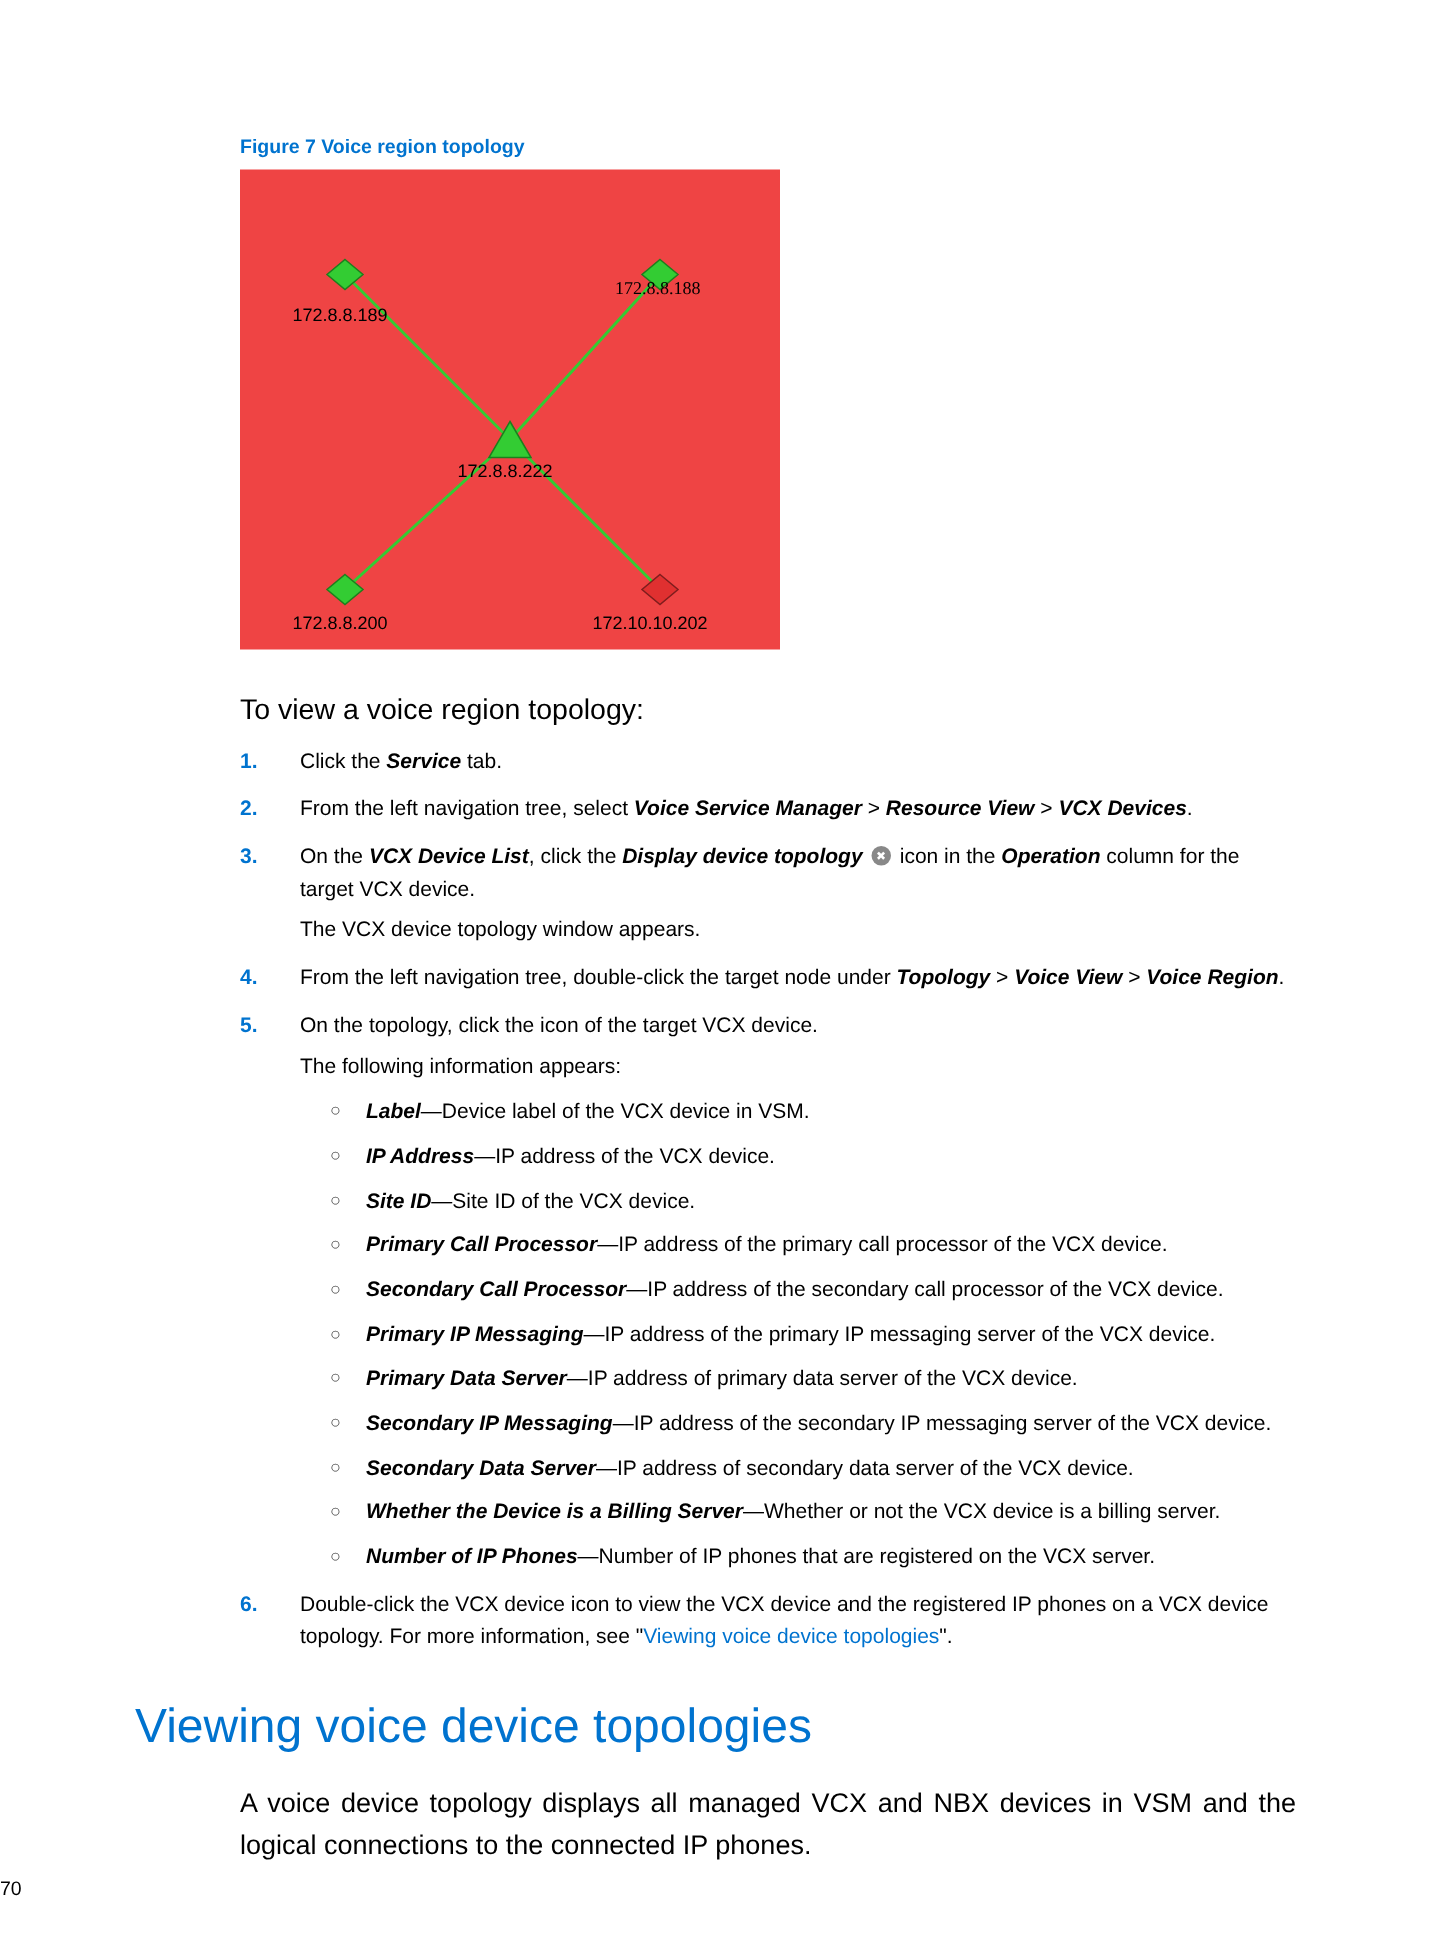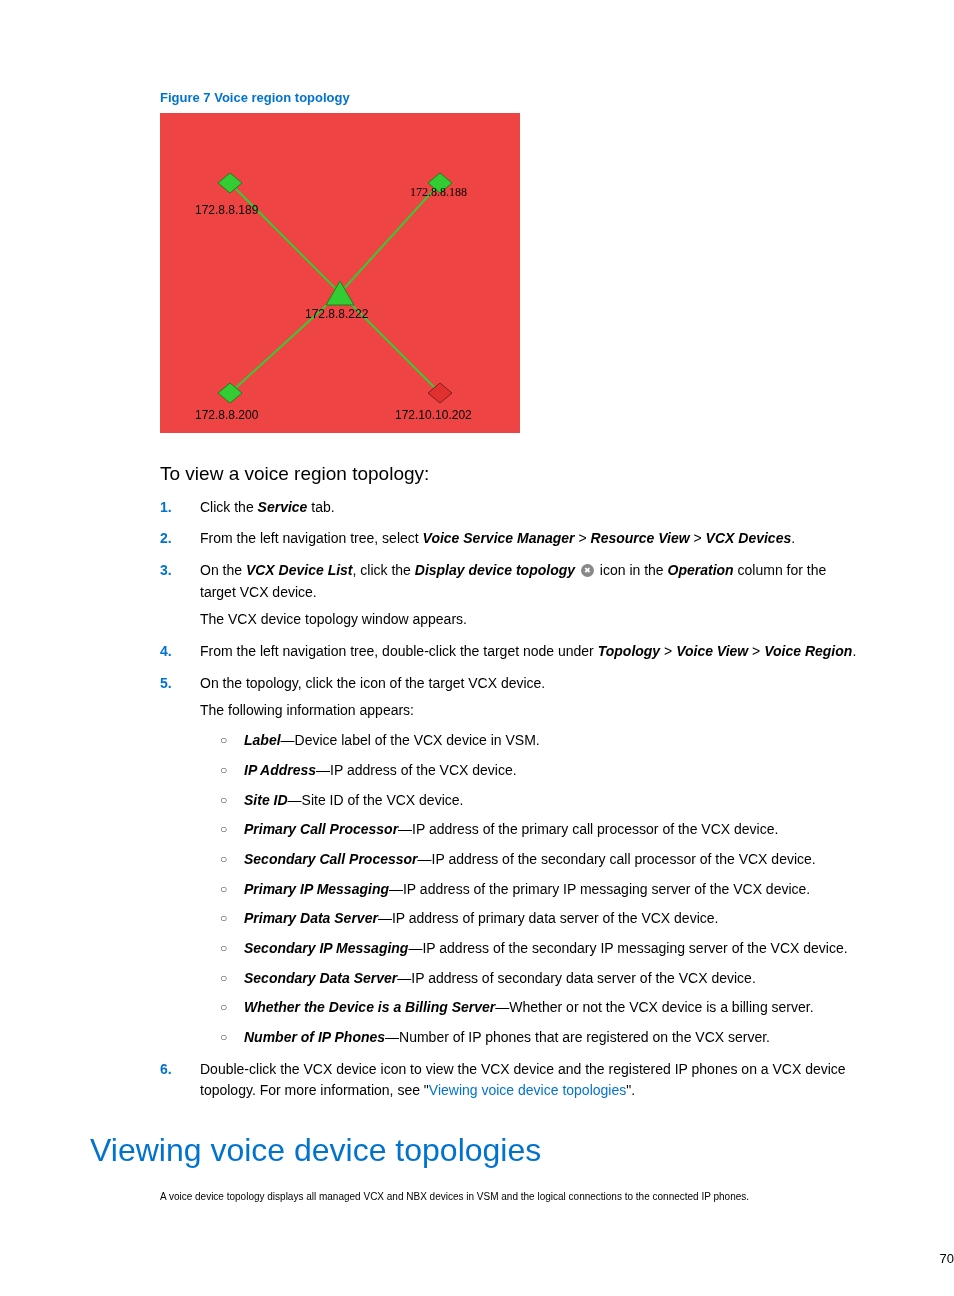--- a/index.html
+++ b/index.html
@@ -102,31 +102,31 @@
     left:3px; top:1px;
   }
   h1.section-title {
     font-size: 32px;
     font-weight: normal;
     color: #0073cf;
     margin: 30px 0 20px 0;
   }
   .body-para {
     margin-left: 70px;
-    font-size: 10px;
+    font-size: 18px;
     line-height: 1.55;
     text-align: justify;
     text-align-last: left;
   }
   .link { color: #0073cf; }
   .page-number {
     position: absolute;
     bottom: 30px;
     left: 0; right: 0;
-    text-align: right;
+    text-align: left;
     font-size: 13px;
   }
 </style>
 </head>
 <body>
 
 <div class="page">
 
   <div class="fig-caption">Figure 7 Voice region topology</div>
 

